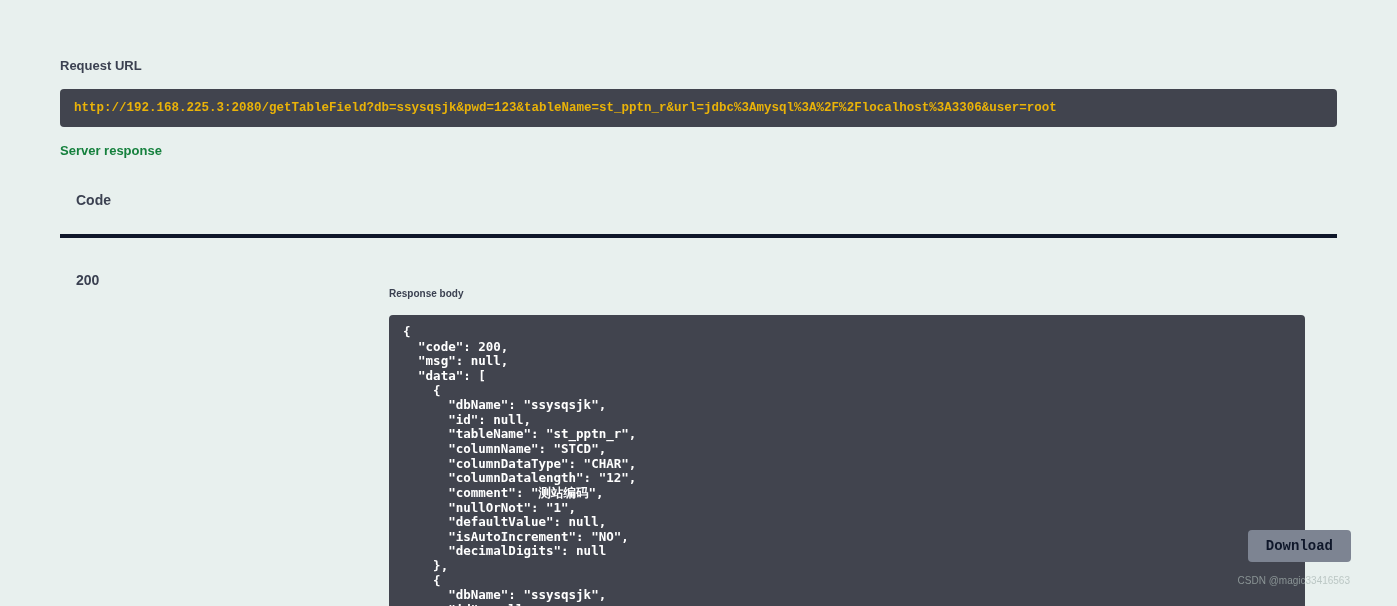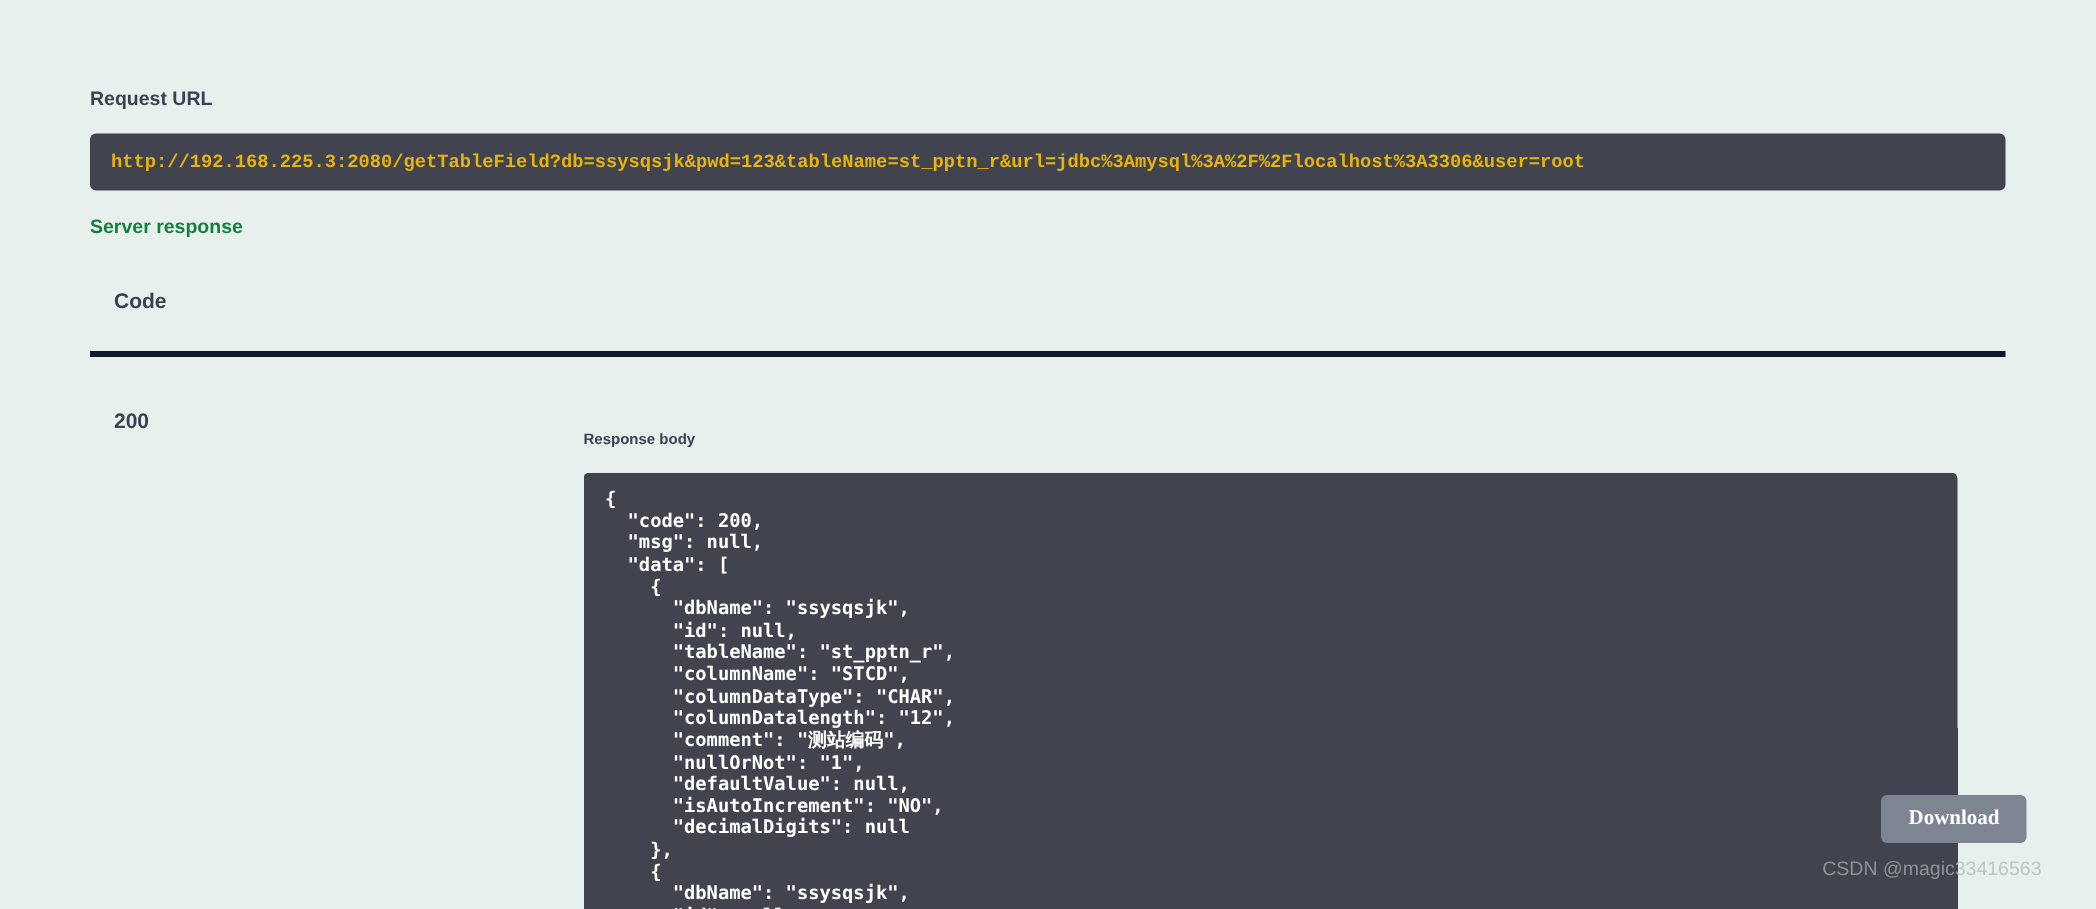--- a/index.html
+++ b/index.html
@@ -96,41 +96,41 @@
     }
     .response-body-box::-webkit-scrollbar-thumb {
       background: #b8b8b8;
       border-radius: 0;
     }
     .download-btn {
       position: fixed;
       right: 30px;
       bottom: 28px;
       background: #7d8492;
-      color: #ffffff;
+      color: #0f172a;
       border: none;
       padding: 8px 18px;
       border-radius: 4px;
       font-size: 14px;
       font-weight: 700;
       cursor: pointer;
-      font-family: Liberation Serif, serif;
+      font-family: Liberation Mono, monospace;
     }
     .response-headers-label {
       font-weight: 700;
       font-size: 13px;
       margin-top: 18px;
       color: #3b4151;
     }
     .watermark {
       position: fixed;
-      right: 20px;
+      right: 31px;
       bottom: 4px;
       color: #a9b6b3;
-      font-size: 13px;
+      font-size: 10px;
       opacity: 0.7;
     }
   </style>
 </head>
 <body>
 
 <div class="section-label">Request URL</div>
 
 <div class="url-box">http://192.168.225.3:2080/getTableField?db=ssysqsjk&amp;pwd=123&amp;tableName=st_pptn_r&amp;url=jdbc%3Amysql%3A%2F%2Flocalhost%3A3306&amp;user=root</div>
 

